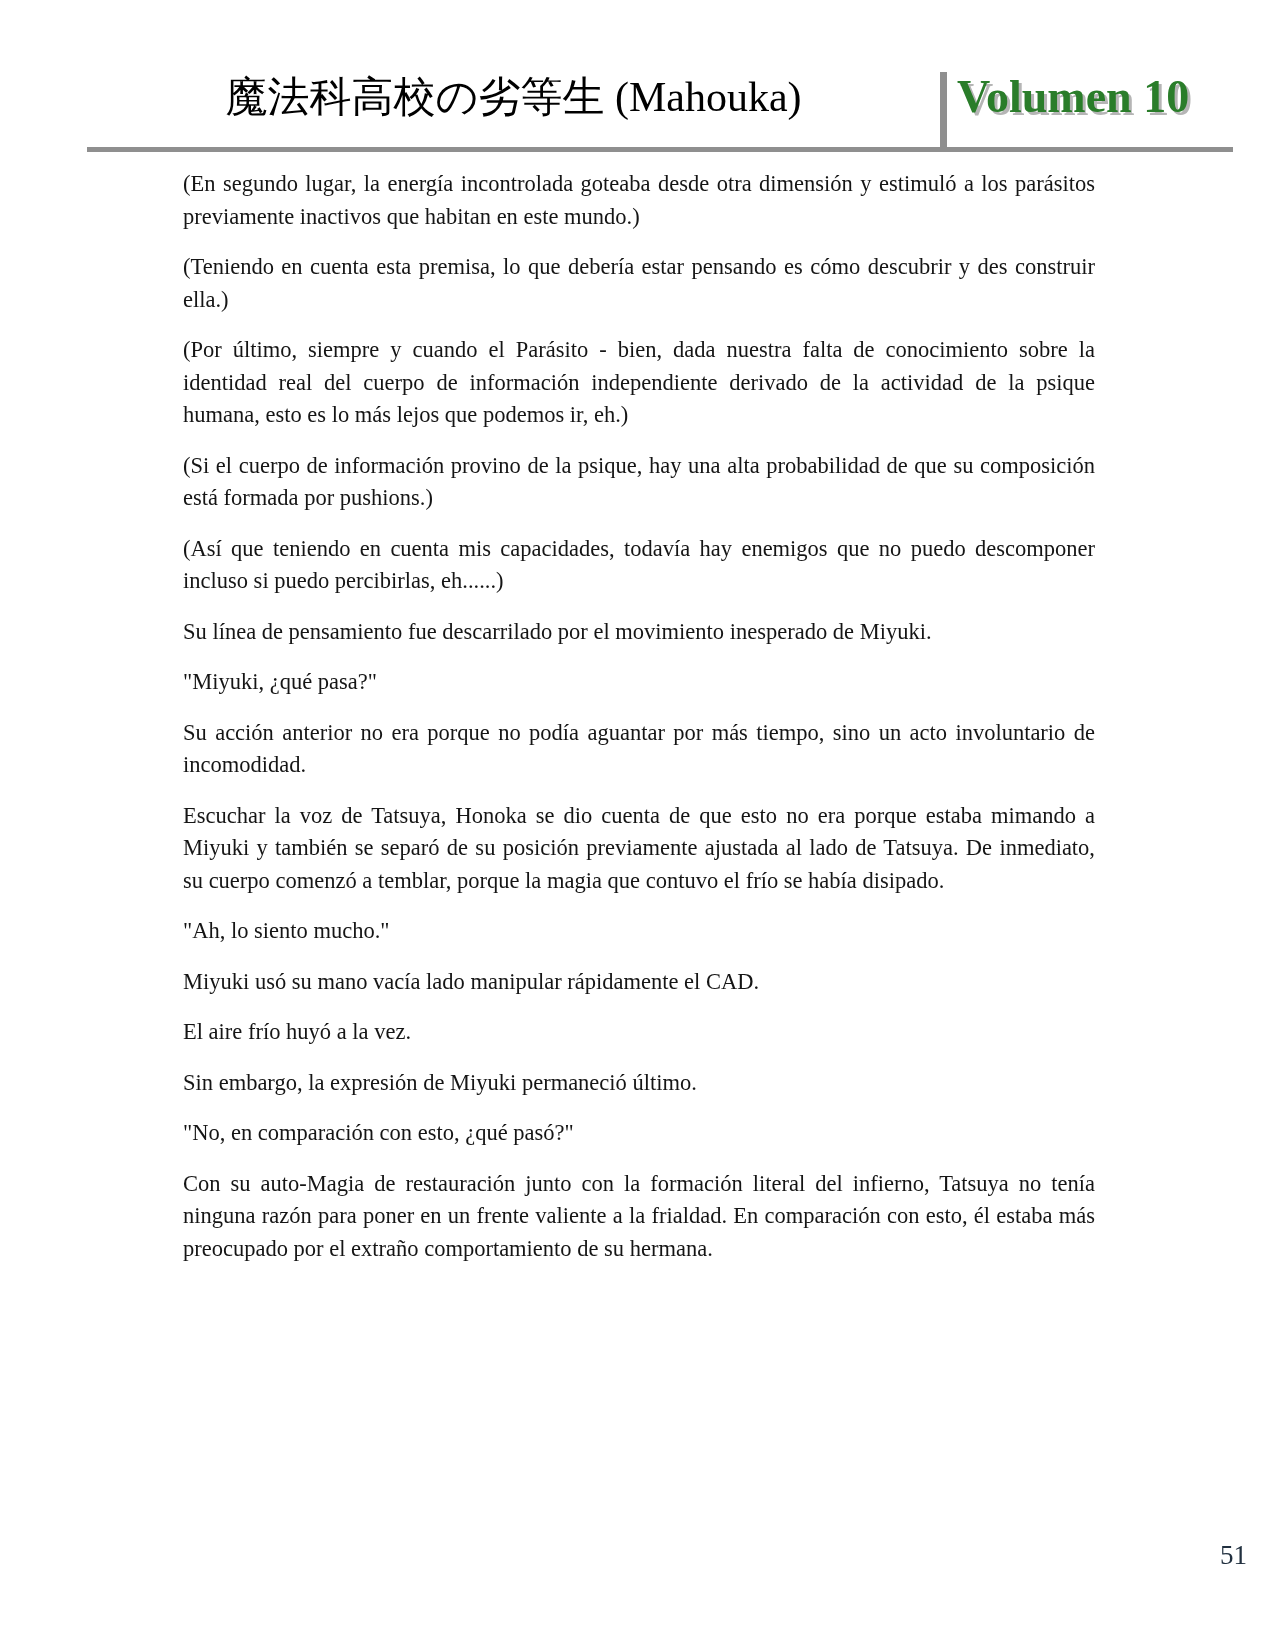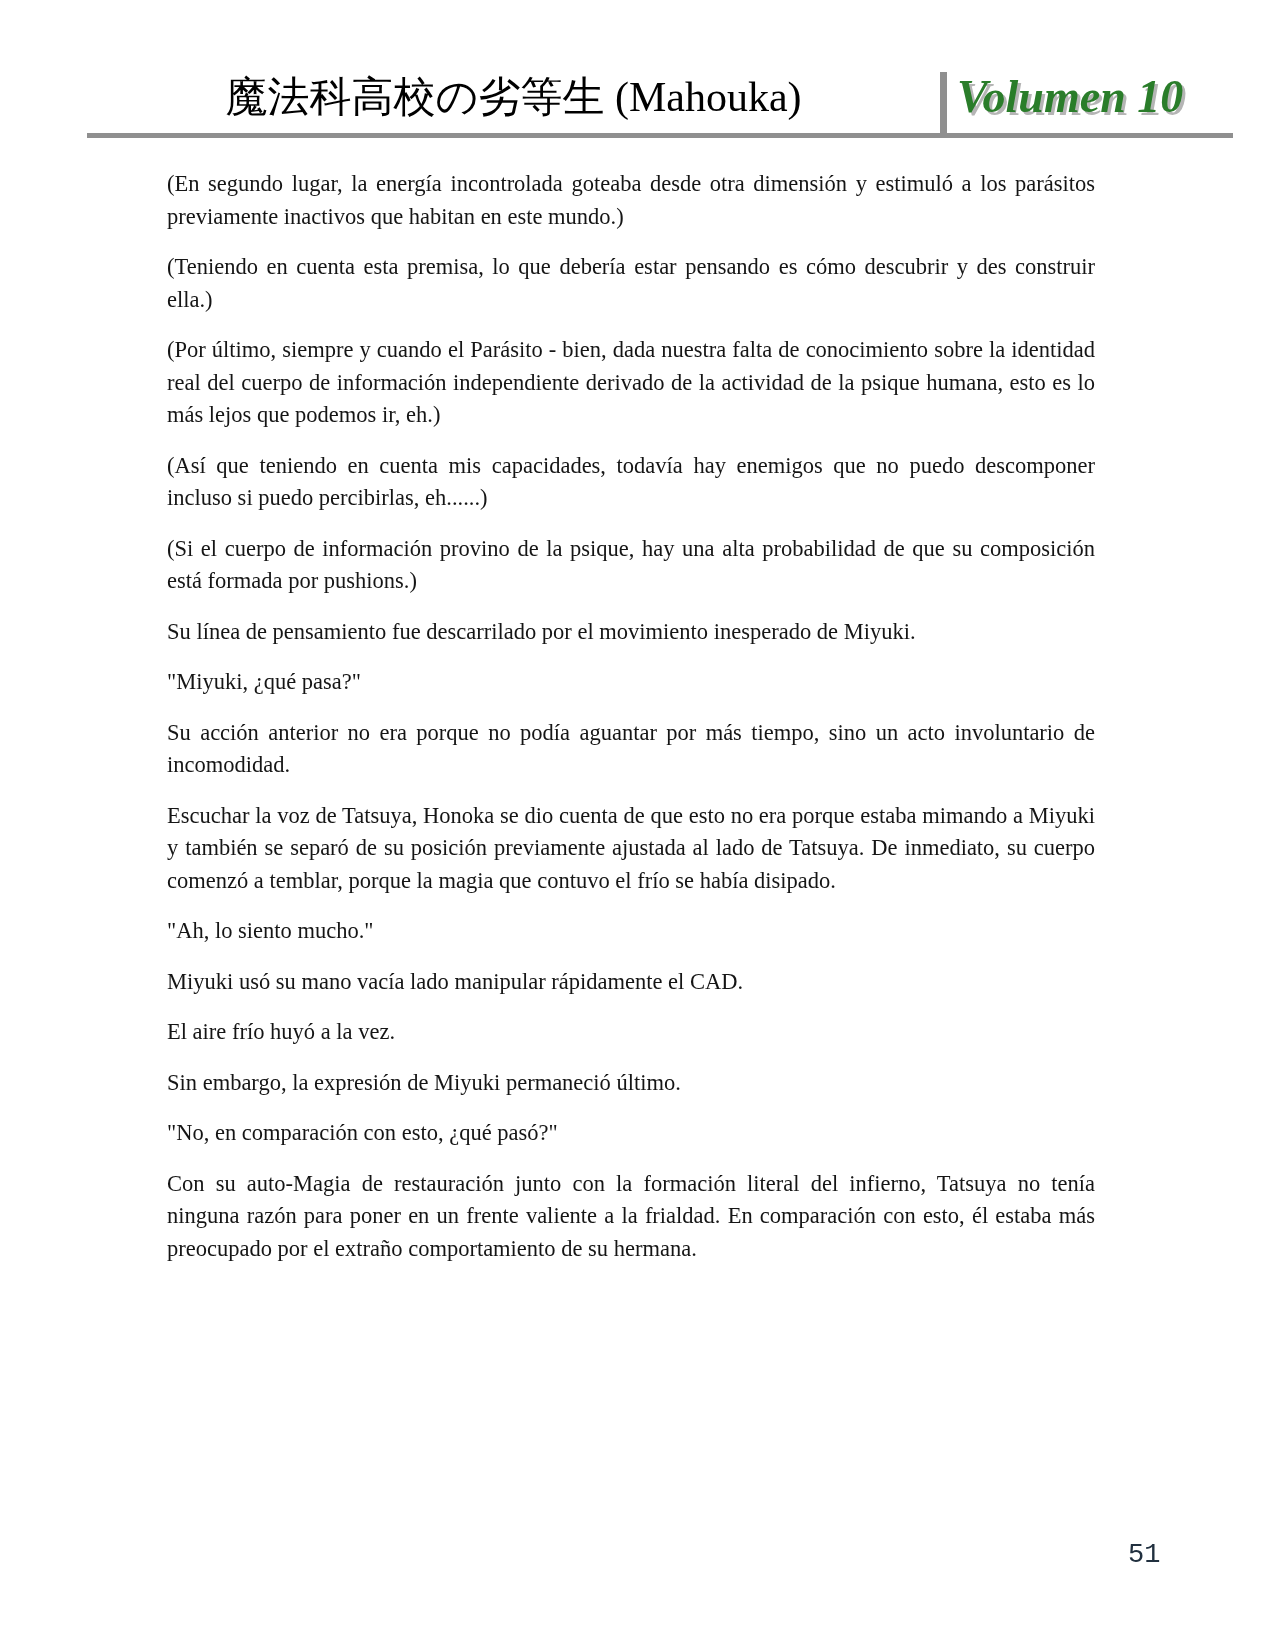--- a/index.html
+++ b/index.html
@@ -33,53 +33,52 @@
   }
   .header-title {
     font-size: 42px;
     line-height: 1.1;
     color: #000000;
     white-space: nowrap;
   }
   .header-volume-cell {
     width: 276px;
     border-left: 7px solid #8f8f8f;
-    padding: 0 0 10px 10px;
+    padding: 0 0 24px 10px;
     display: flex;
     align-items: flex-end;
-    font-style: italic;
   }
   .volume-text {
     font-size: 46px;
     line-height: 1.1;
     font-weight: bold;
     color: #2a7d2a;
     text-shadow: 3px 3px 0 #b5b5b5;
     white-space: nowrap;
   }
   
   .content {
     position: absolute;
     left: 167px;
     top: 168px;
     width: 928px;
   }
   .content p {
-    margin: 0 0 18px 0;
+    margin: 0 0 18px 16px;
     font-size: 22.5px;
     line-height: 32.5px;
     text-align: justify;
     color: #151515;
   }
   
   .page-number {
     position: absolute;
-    left: 1128px;
+    left: 1220px;
     top: 1540px;
-    font-family: Liberation Mono, monospace;
+    font-family: Liberation Serif, serif;
     font-size: 27px;
     color: #21303f;
   }
 </style>
 </head>
 <body>
 
 <div class="page">
 
   <div class="header">
@@ -88,22 +87,22 @@
     </div>
     <div class="header-volume-cell">
       <span class="volume-text">Volumen 10</span>
     </div>
   </div>
 
   <div class="content">
       <p>(En segundo lugar, la energía incontrolada goteaba desde otra dimensión y estimuló a los parásitos previamente inactivos que habitan en este mundo.)</p>
       <p>(Teniendo en cuenta esta premisa, lo que debería estar pensando es cómo descubrir y des construir ella.)</p>
       <p>(Por último, siempre y cuando el Parásito - bien, dada nuestra falta de conocimiento sobre la identidad real del cuerpo de información independiente derivado de la actividad de la psique humana, esto es lo más lejos que podemos ir, eh.)</p>
+      <p>(Si el cuerpo de información provino de la psique, hay una alta probabilidad de que su composición está formada por pushions.)</p>
       <p>(Así que teniendo en cuenta mis capacidades, todavía hay enemigos que no puedo descomponer incluso si puedo percibirlas, eh......)</p>
-      <p>(Si el cuerpo de información provino de la psique, hay una alta probabilidad de que su composición está formada por pushions.)</p>
       <p>Su línea de pensamiento fue descarrilado por el movimiento inesperado de Miyuki.</p>
       <p>"Miyuki, ¿qué pasa?"</p>
       <p>Su acción anterior no era porque no podía aguantar por más tiempo, sino un acto involuntario de incomodidad.</p>
       <p>Escuchar la voz de Tatsuya, Honoka se dio cuenta de que esto no era porque estaba mimando a Miyuki y también se separó de su posición previamente ajustada al lado de Tatsuya. De inmediato, su cuerpo comenzó a temblar, porque la magia que contuvo el frío se había disipado.</p>
       <p>"Ah, lo siento mucho."</p>
       <p>Miyuki usó su mano vacía lado manipular rápidamente el CAD.</p>
       <p>El aire frío huyó a la vez.</p>
       <p>Sin embargo, la expresión de Miyuki permaneció último.</p>
       <p>"No, en comparación con esto, ¿qué pasó?"</p>
       <p>Con su auto-Magia de restauración junto con la formación literal del infierno, Tatsuya no tenía ninguna razón para poner en un frente valiente a la frialdad. En comparación con esto, él estaba más preocupado por el extraño comportamiento de su hermana.</p>

